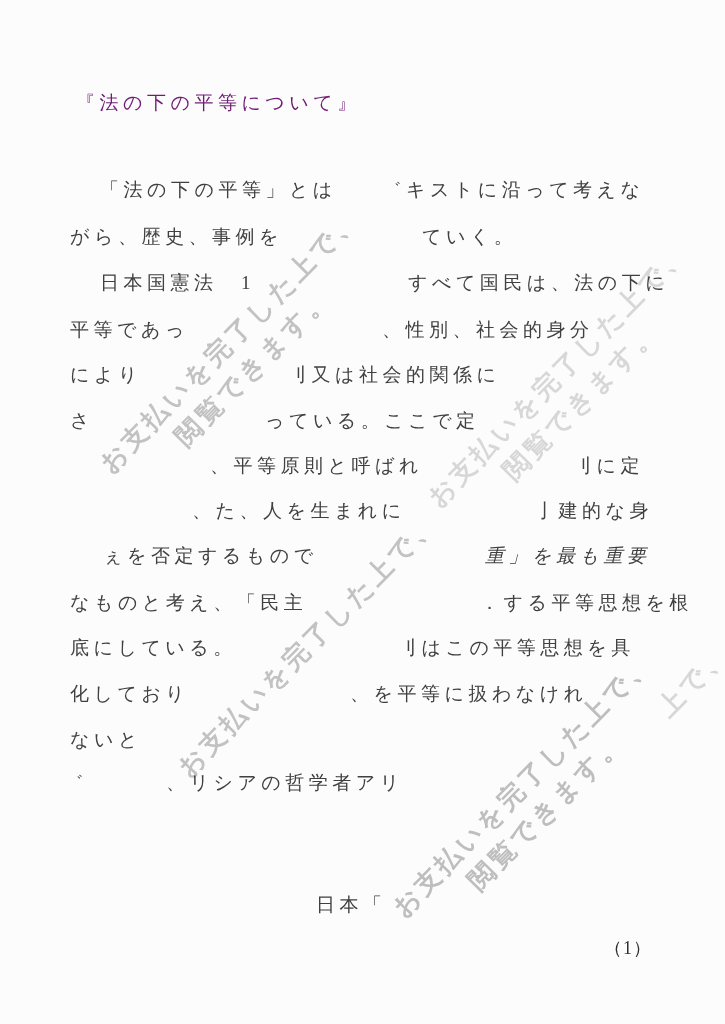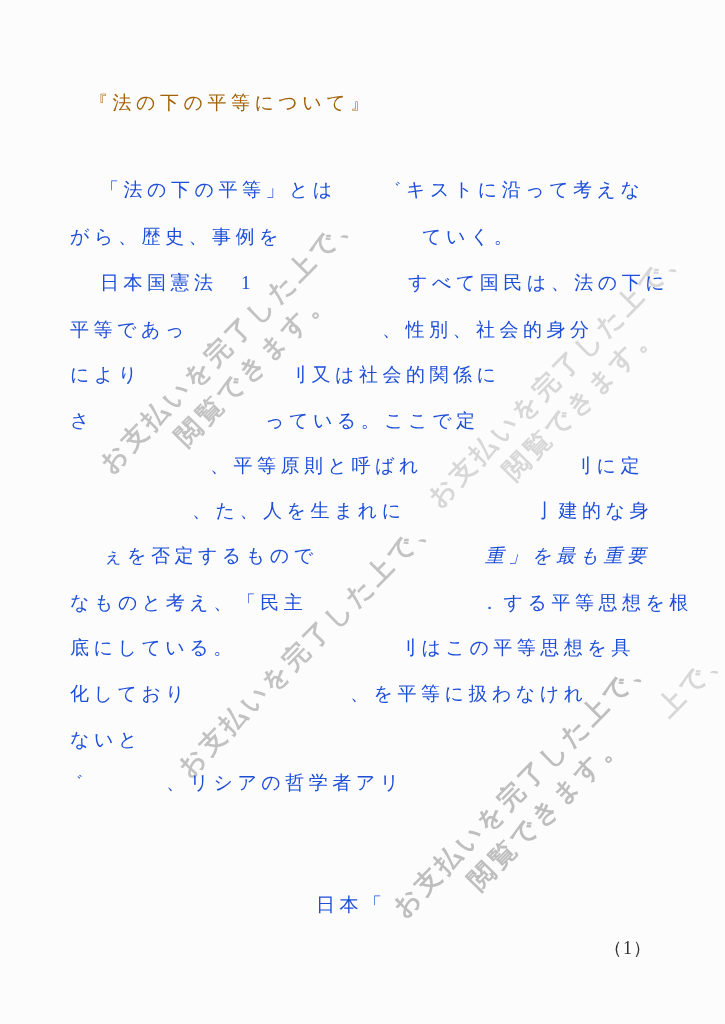--- a/index.html
+++ b/index.html
@@ -23,28 +23,27 @@
     line-height:35px;
     color:#b4b4b4;
     white-space:nowrap;
   }
   .wm-line{white-space:nowrap;}
   .wm-line.indent{margin-left:72px;}
   
   .text-layer{position:absolute;inset:0;z-index:2;}
   .doc-title{
     position:absolute;left:76px;top:90px;
-    font-size:19px;letter-spacing:4.5px;color:#a16207;
+    font-size:19px;letter-spacing:4.5px;color:#701a75;
     white-space:nowrap;
-    margin-left:13px;
   }
   .body-line{position:absolute;left:0;width:100%;height:24px;}
   .seg{
     position:absolute;top:0;
-    font-size:19px;letter-spacing:4.5px;color:#1d4ed8;
+    font-size:19px;letter-spacing:4.5px;color:#404040;
     white-space:nowrap;
   }
   .page-number{
     position:absolute;left:604px;top:936px;
     font-size:18px;letter-spacing:1px;color:#2f2f2f;
     white-space:nowrap;
   }
 </style>
 </head>
 <body>

